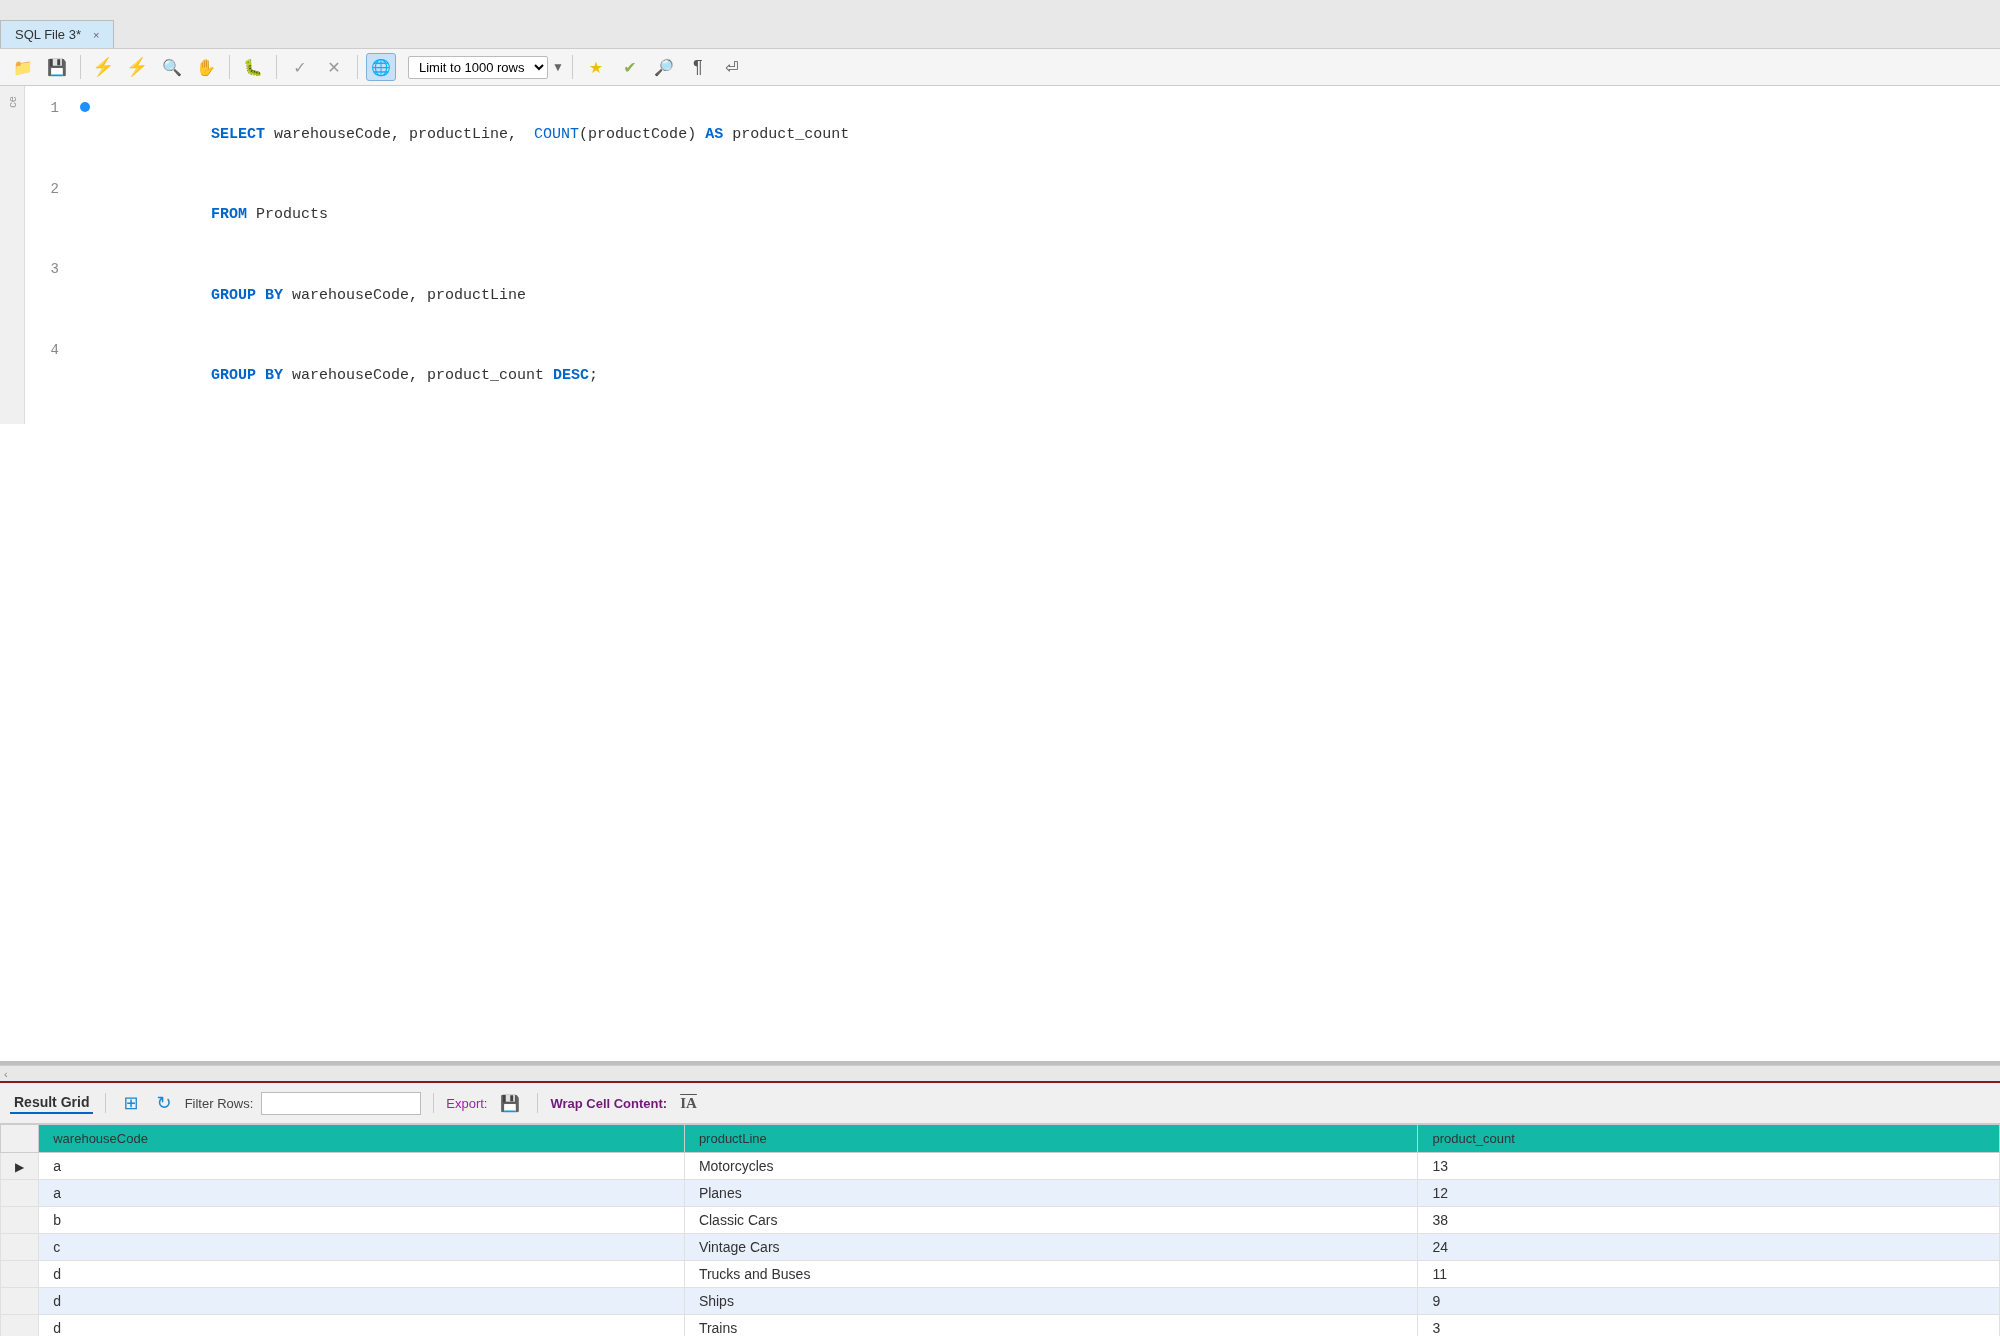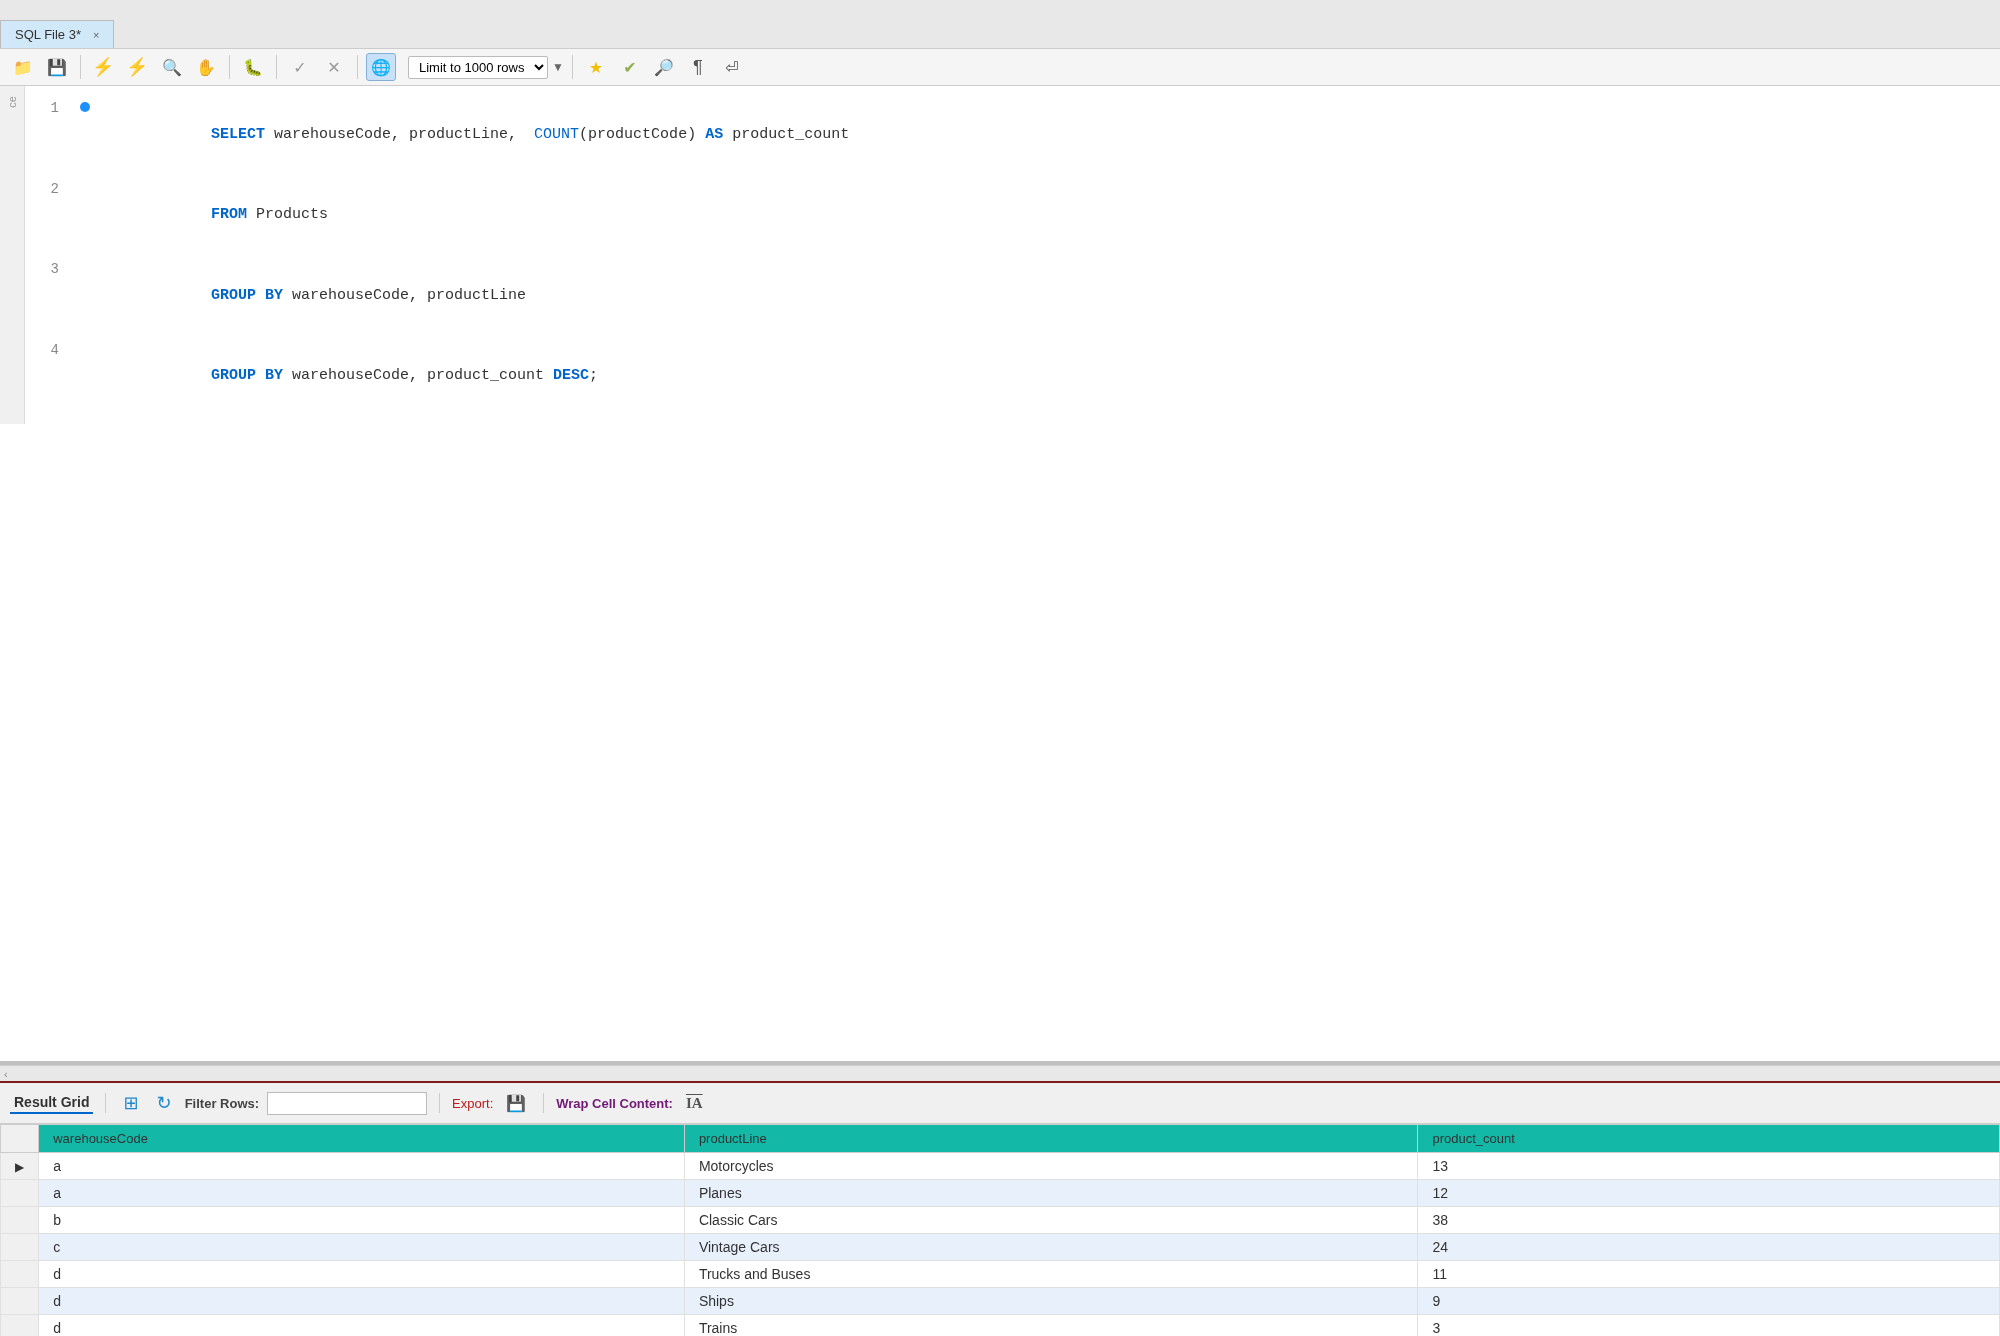--- a/index.html
+++ b/index.html
@@ -197,34 +197,33 @@
       cursor: pointer;
       padding: 2px 4px;
       border: 1px solid transparent;
       border-radius: 2px;
       font-size: 14px;
     }
 
     .filter-label {
       font-size: 13px;
       color: #444;
-      font-weight: bold;
     }
 
     .filter-input {
       border: 1px solid #bbb;
       padding: 3px 8px;
       font-size: 13px;
       width: 160px;
       background: #fff;
     }
 
     .export-label {
       font-size: 13px;
-      color: #b91c1c;
+      color: #a21caf;
     }
 
     .wrap-cell-label {
       font-size: 13px;
       color: #701a75;
       font-weight: bold;
     }
 
     
     .data-table-wrapper {

